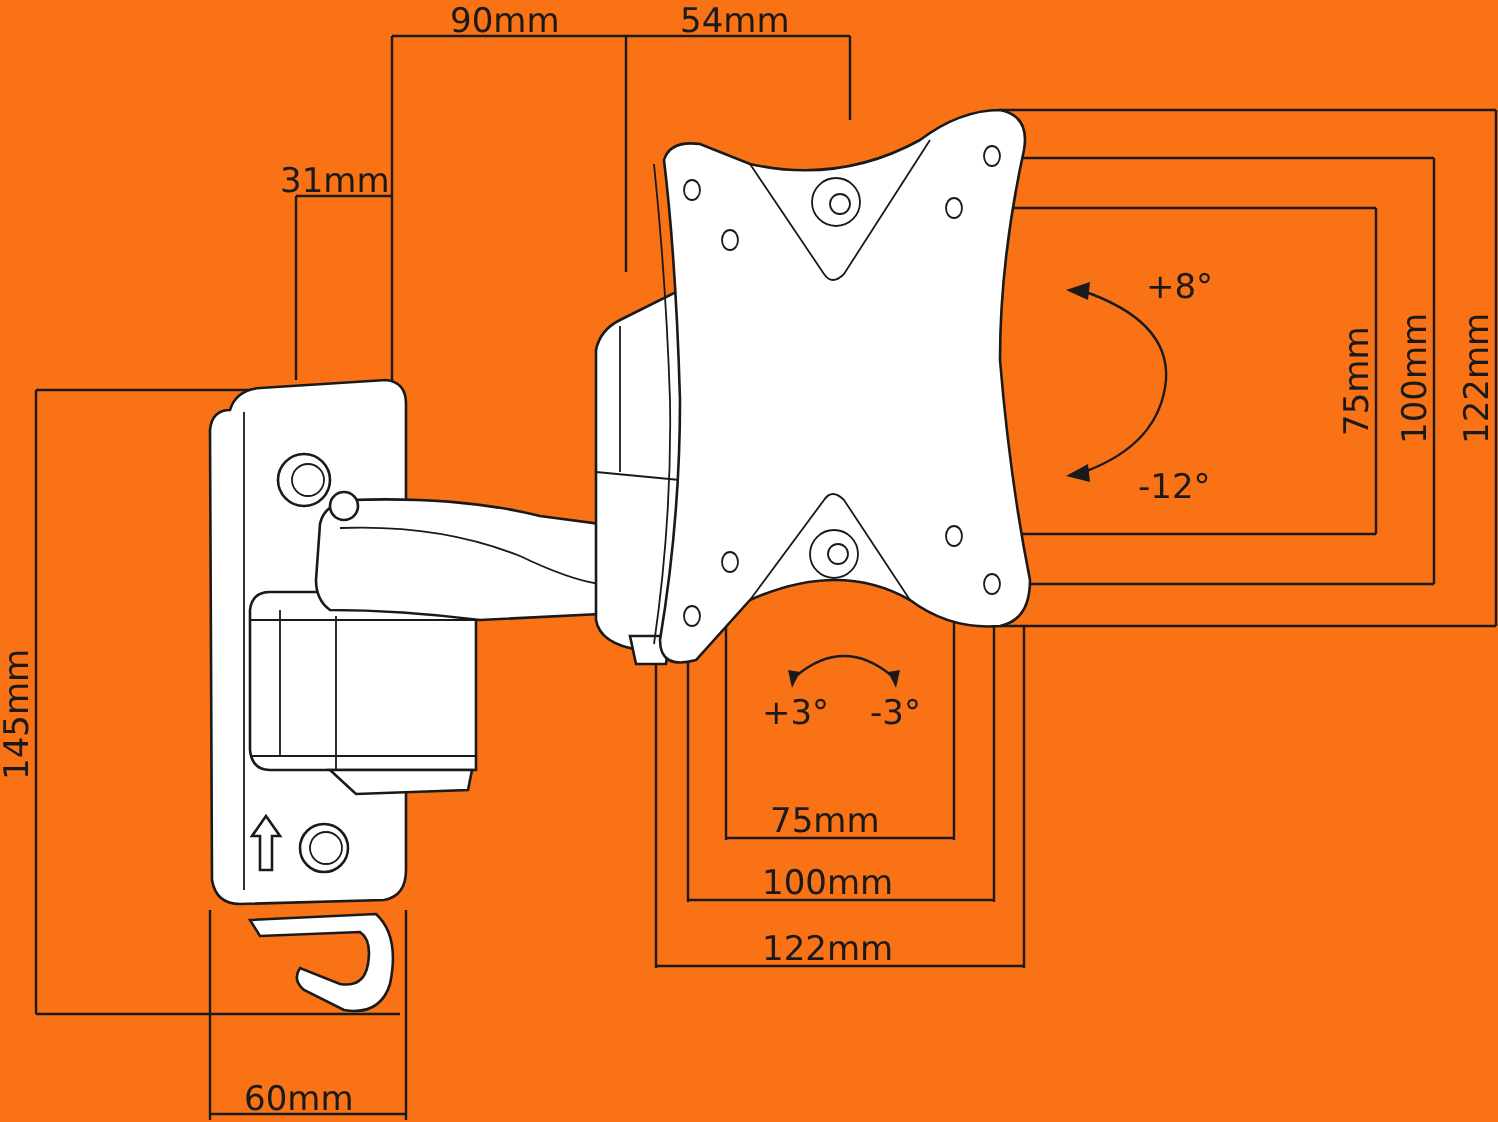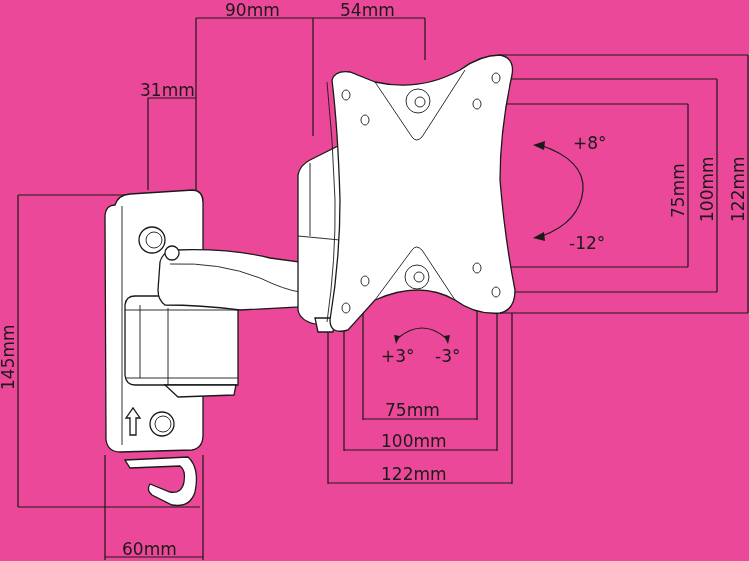--- a/index.html
+++ b/index.html
@@ -1,16 +1,16 @@
 <!DOCTYPE html>
 <html><head>
   <meta charset="utf-8">
   <style>
     html, body { margin: 0; padding: 0; background: #ffffff; }
-    .canvas { position: relative; width: 749px; height: 561px; background: #ec4899; overflow: hidden; }
+    .canvas { position: relative; width: 749px; height: 561px; background: #f97316; overflow: hidden; }
     svg { position: absolute; left: 0; top: 0; }
     .dim-text { font-family: "DejaVu Sans", sans-serif; font-size: 17px; fill: #1a1a1a; }
     .line { stroke: #1a1a1a; stroke-width: 1.2; fill: none; }
     .part { stroke: #1a1a1a; stroke-width: 1.3; fill: #ffffff; }
     .thin { stroke: #1a1a1a; stroke-width: 0.9; fill: none; }
   </style>
 </head>
 <body>
 
 <div class="canvas">

